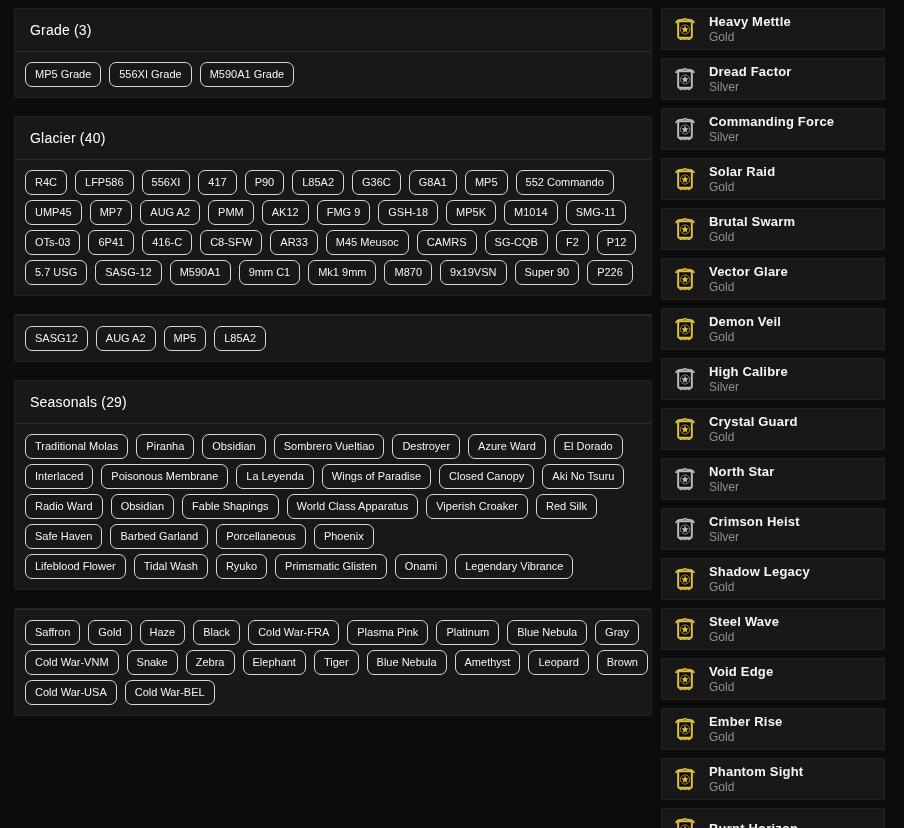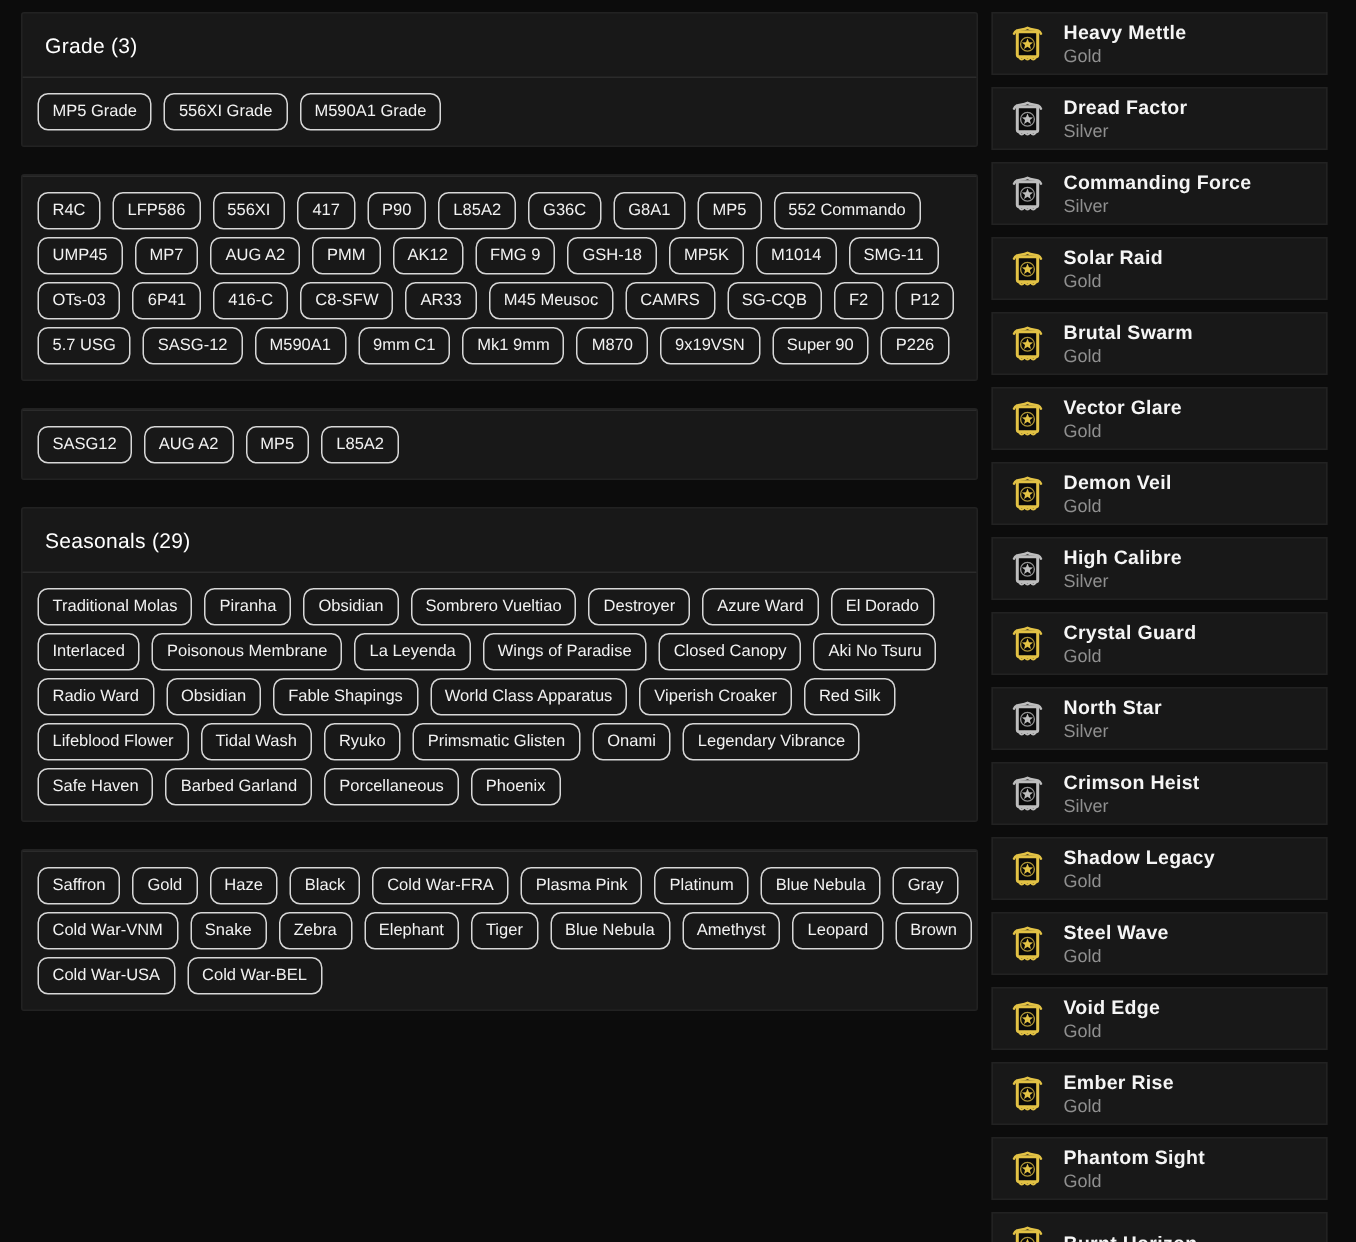--- a/index.html
+++ b/index.html
@@ -101,20 +101,23 @@
     <div class="chip-area">
           <div class="chip-row">
             <button class="chip">MP5 Grade</button>
             <button class="chip">556XI Grade</button>
             <button class="chip">M590A1 Grade</button>
           </div>
         </div>
   </section>
 
   <section class="panel">
+    <div class="panel-header">
+      <span class="panel-title">Glacier (40)</span>
+    </div>
     <div class="panel-divider"></div>
     <div class="chip-area">
           <div class="chip-row">
             <button class="chip">R4C</button>
             <button class="chip">LFP586</button>
             <button class="chip">556XI</button>
             <button class="chip">417</button>
             <button class="chip">P90</button>
             <button class="chip">L85A2</button>
             <button class="chip">G36C</button>
@@ -197,32 +200,32 @@
           </div>
           <div class="chip-row">
             <button class="chip">Radio Ward</button>
             <button class="chip">Obsidian</button>
             <button class="chip">Fable Shapings</button>
             <button class="chip">World Class Apparatus</button>
             <button class="chip">Viperish Croaker</button>
             <button class="chip">Red Silk</button>
           </div>
           <div class="chip-row">
+            <button class="chip">Safe Haven</button>
+            <button class="chip">Barbed Garland</button>
+            <button class="chip">Porcellaneous</button>
+            <button class="chip">Phoenix</button>
+          </div>
+          <div class="chip-row">
             <button class="chip">Lifeblood Flower</button>
             <button class="chip">Tidal Wash</button>
             <button class="chip">Ryuko</button>
             <button class="chip">Primsmatic Glisten</button>
             <button class="chip">Onami</button>
             <button class="chip">Legendary Vibrance</button>
-          </div>
-          <div class="chip-row">
-            <button class="chip">Safe Haven</button>
-            <button class="chip">Barbed Garland</button>
-            <button class="chip">Porcellaneous</button>
-            <button class="chip">Phoenix</button>
           </div>
         </div>
   </section>
 
   <section class="panel">
     <div class="panel-divider"></div>
     <div class="chip-area">
           <div class="chip-row">
             <button class="chip">Saffron</button>
             <button class="chip">Gold</button>

